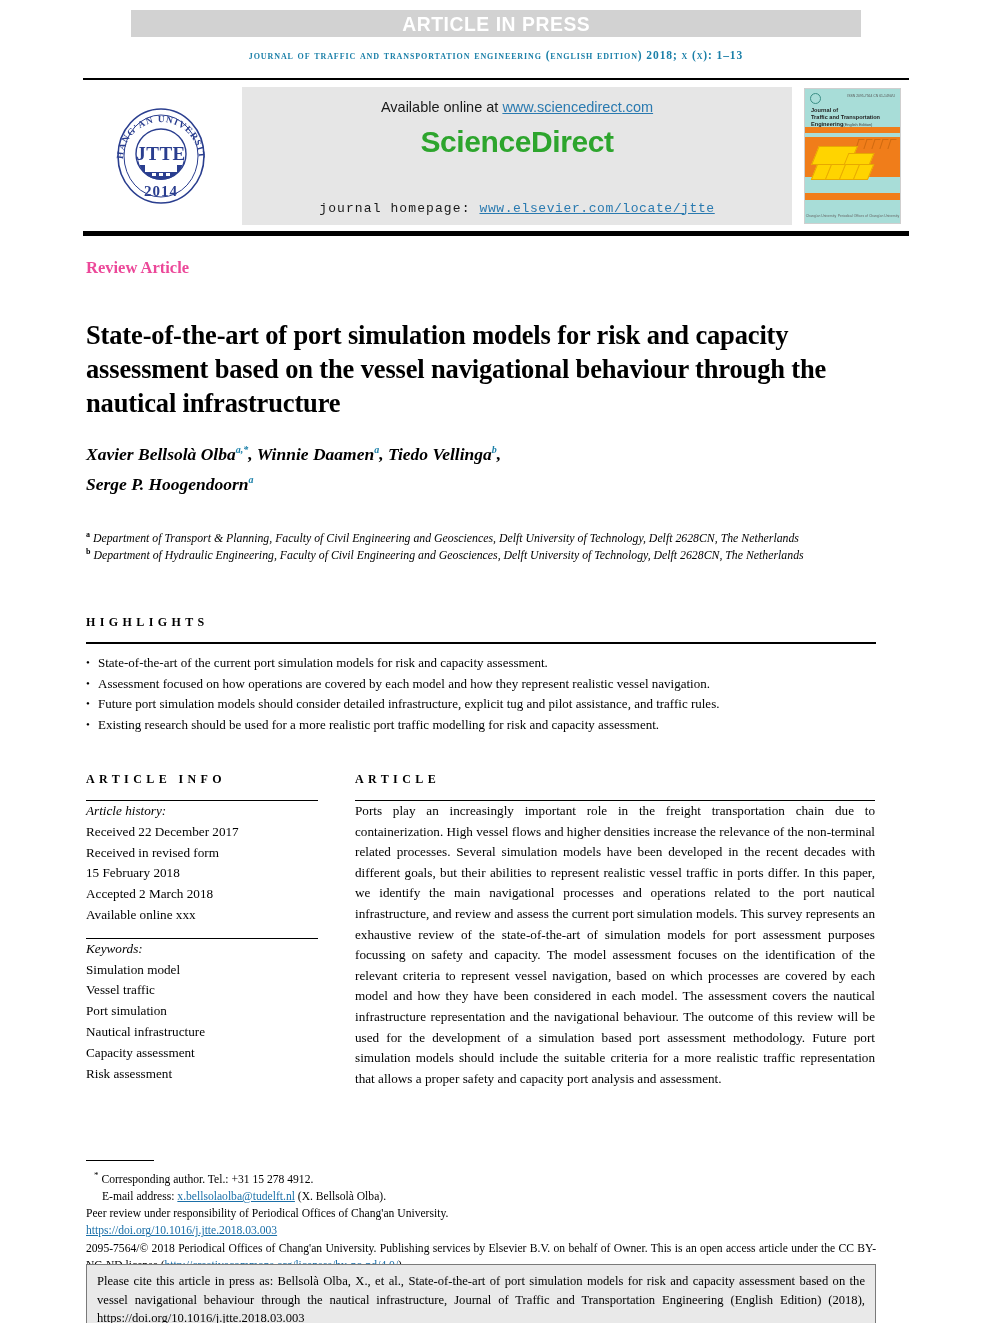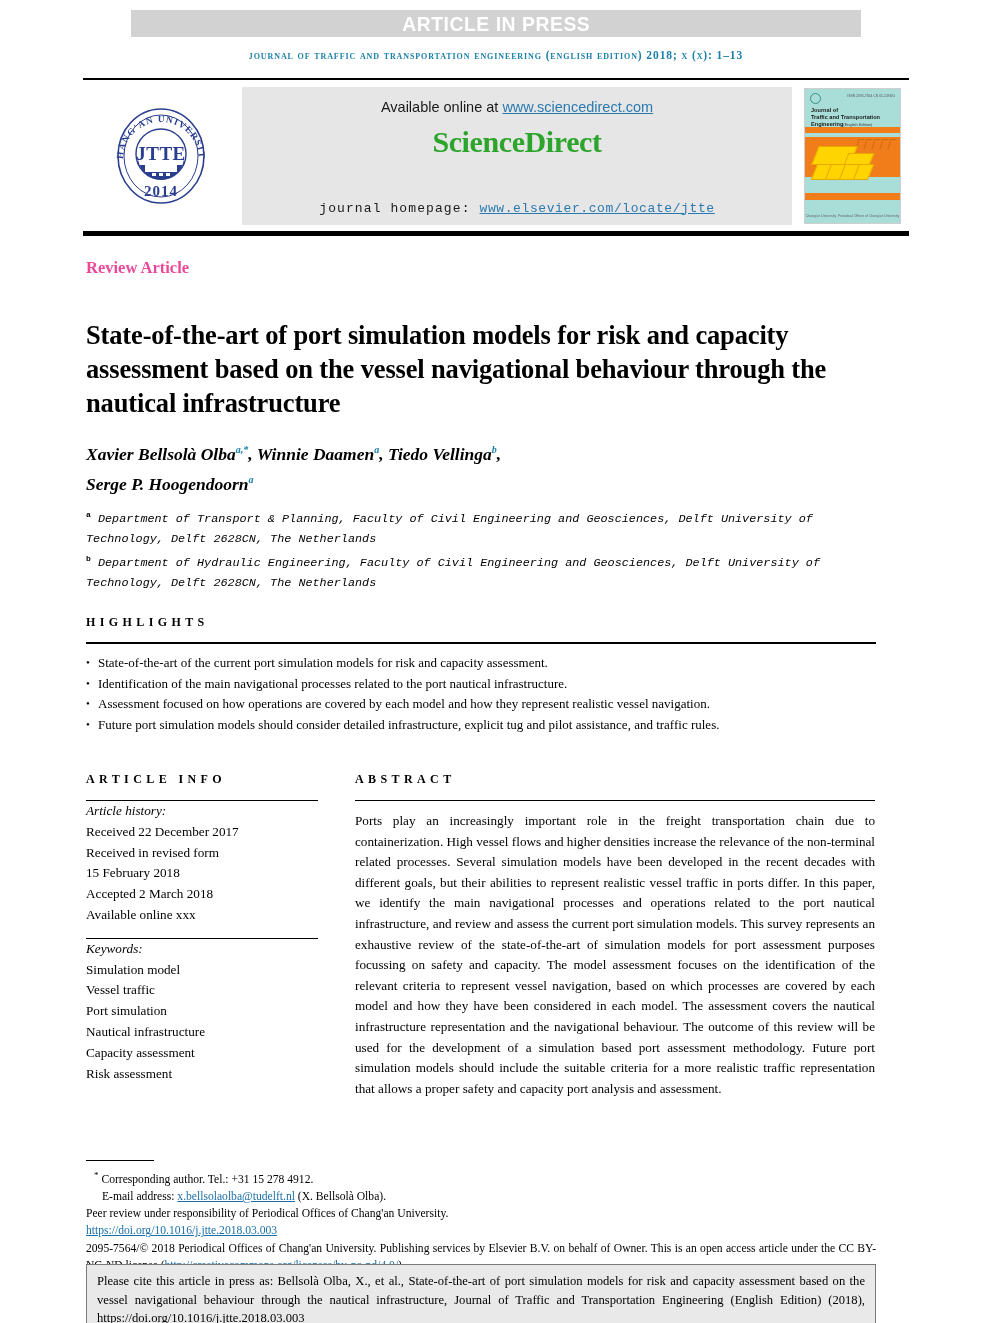--- a/index.html
+++ b/index.html
@@ -93,21 +93,21 @@
     font-family: "Liberation Sans", sans-serif;
     font-size: 14.5px;
     color: #1a1a1a;
   }
   .sd-avail .lnk { color: #2a7ab0; }
   .sd-logo {
     position: absolute;
     top: 38px;
     left: 0; right: 0;
     text-align: center;
-    font-family: Liberation Serif, serif;
+    font-family: Liberation Sans, sans-serif;
     font-weight: bold;
     font-size: 30px;
     color: #2da52d;
     letter-spacing: -0.4px;
   }
   .sd-home {
     position: absolute;
     bottom: 9px;
     left: 0; right: 0;
     text-align: center;
@@ -200,25 +200,25 @@
     position: absolute; left: 86px; top: 437px; width: 790px;
     font-family: "Liberation Serif", serif;
     font-style: italic;
     font-weight: bold;
     font-size: 17.5px;
     line-height: 26px;
   }
   .authors sup { color: #1a7fa8; font-size: 10px; font-style: italic; vertical-align: super; }
 
   .affil {
-    position: absolute; left: 86px; top: 505px; width: 790px;
-    font-family: Liberation Mono, monospace;
+    position: absolute; left: 86px; top: 528px; width: 790px;
+    font-family: Liberation Serif, serif;
     font-style: italic;
     font-size: 11.8px;
-    line-height: 20px;
+    line-height: 14px;
   }
   .affil sup { font-size: 8px; vertical-align: super; font-style: normal; font-weight: bold; }
   .affil p { margin: 0; }
 
   
   .sec-head {
     font-family: "Liberation Serif", serif;
     font-weight: bold;
     font-size: 12px;
     letter-spacing: 4.4px;
@@ -258,21 +258,21 @@
     font-size: 13.2px;
     line-height: 20.8px;
   }
   .info-block .lbl { font-style: italic; }
   .info-sep { margin-top: 12px; }
   .abstract-body {
     font-family: "Liberation Serif", serif;
     font-size: 13.2px;
     line-height: 20.6px;
     text-align: justify;
-    margin-top: 10px;
+    margin-top: 0;
   }
 
   
   .footnotes {
     position: absolute; left: 86px; top: 1160px; width: 790px;
     font-family: "Liberation Serif", serif;
     font-size: 11.6px;
     line-height: 17.2px;
   }
   .foot-rule {
@@ -400,23 +400,23 @@
 <div class="affil">
   <p><sup>a</sup> <span>Department of Transport &amp; Planning, Faculty of Civil Engineering and Geosciences, Delft University of Technology, Delft 2628CN, The Netherlands</span></p>
   <p><sup>b</sup> <span>Department of Hydraulic Engineering, Faculty of Civil Engineering and Geosciences, Delft University of Technology, Delft 2628CN, The Netherlands</span></p>
 </div>
 
 <div class="highlights">
   <div class="sec-head">HIGHLIGHTS</div>
   <hr class="rule-med hl-rule">
   <ul>
     <li>State-of-the-art of the current port simulation models for risk and capacity assessment.</li>
-    <li>Identification of the main navigational processes related to the port nautical infrastructure.</li>
     <li>Assessment focused on how operations are covered by each model and how they represent realistic vessel navigation.</li>
     <li>Future port simulation models should consider detailed infrastructure, explicit tug and pilot assistance, and traffic rules.</li>
+    <li>Existing research should be used for a more realistic port traffic modelling for risk and capacity assessment.</li>
   </ul>
 </div>
 
 <div class="info-col">
   <div class="sec-head">ARTICLE INFO</div>
   <hr class="rule-thin col-rule">
   <div class="info-block">
     <div class="lbl">Article history:</div>
     <div>Received 22 December 2017</div>
     <div>Received in revised form</div>
@@ -430,21 +430,21 @@
     <div>Simulation model</div>
     <div>Vessel traffic</div>
     <div>Port simulation</div>
     <div>Nautical infrastructure</div>
     <div>Capacity assessment</div>
     <div>Risk assessment</div>
   </div>
 </div>
 
 <div class="abstract-col">
-  <div class="sec-head">ABSTRACT</div>
+  <div class="sec-head">ARTICLE</div>
   <hr class="rule-thin col-rule">
   <div class="abstract-body">Ports play an increasingly important role in the freight transportation chain due to containerization. High vessel flows and higher densities increase the relevance of the non-terminal related processes. Several simulation models have been developed in the recent decades with different goals, but their abilities to represent realistic vessel traffic in ports differ. In this paper, we identify the main navigational processes and operations related to the port nautical infrastructure, and review and assess the current port simulation models. This survey represents an exhaustive review of the state-of-the-art of simulation models for port assessment purposes focussing on safety and capacity. The model assessment focuses on the identification of the relevant criteria to represent vessel navigation, based on which processes are covered by each model and how they have been considered in each model. The assessment covers the nautical infrastructure representation and the navigational behaviour. The outcome of this review will be used for the development of a simulation based port assessment methodology. Future port simulation models should include the suitable criteria for a more realistic traffic representation that allows a proper safety and capacity port analysis and assessment.</div>
 </div>
 
 <div class="footnotes">
   <hr class="foot-rule">
   <p class="indent1"><sup class="star">*</sup> <span>Corresponding author. Tel.: +31 15 278 4912.</span></p>
   <p class="indent2"><span>E-mail address: </span><a class="lnk" href="#">x.bellsolaolba@tudelft.nl</a><span> (X. Bellsolà Olba).</span></p>
   <p>Peer review under responsibility of Periodical Offices of Chang'an University.</p>
   <p><a class="lnk" href="#">https://doi.org/10.1016/j.jtte.2018.03.003</a></p>

